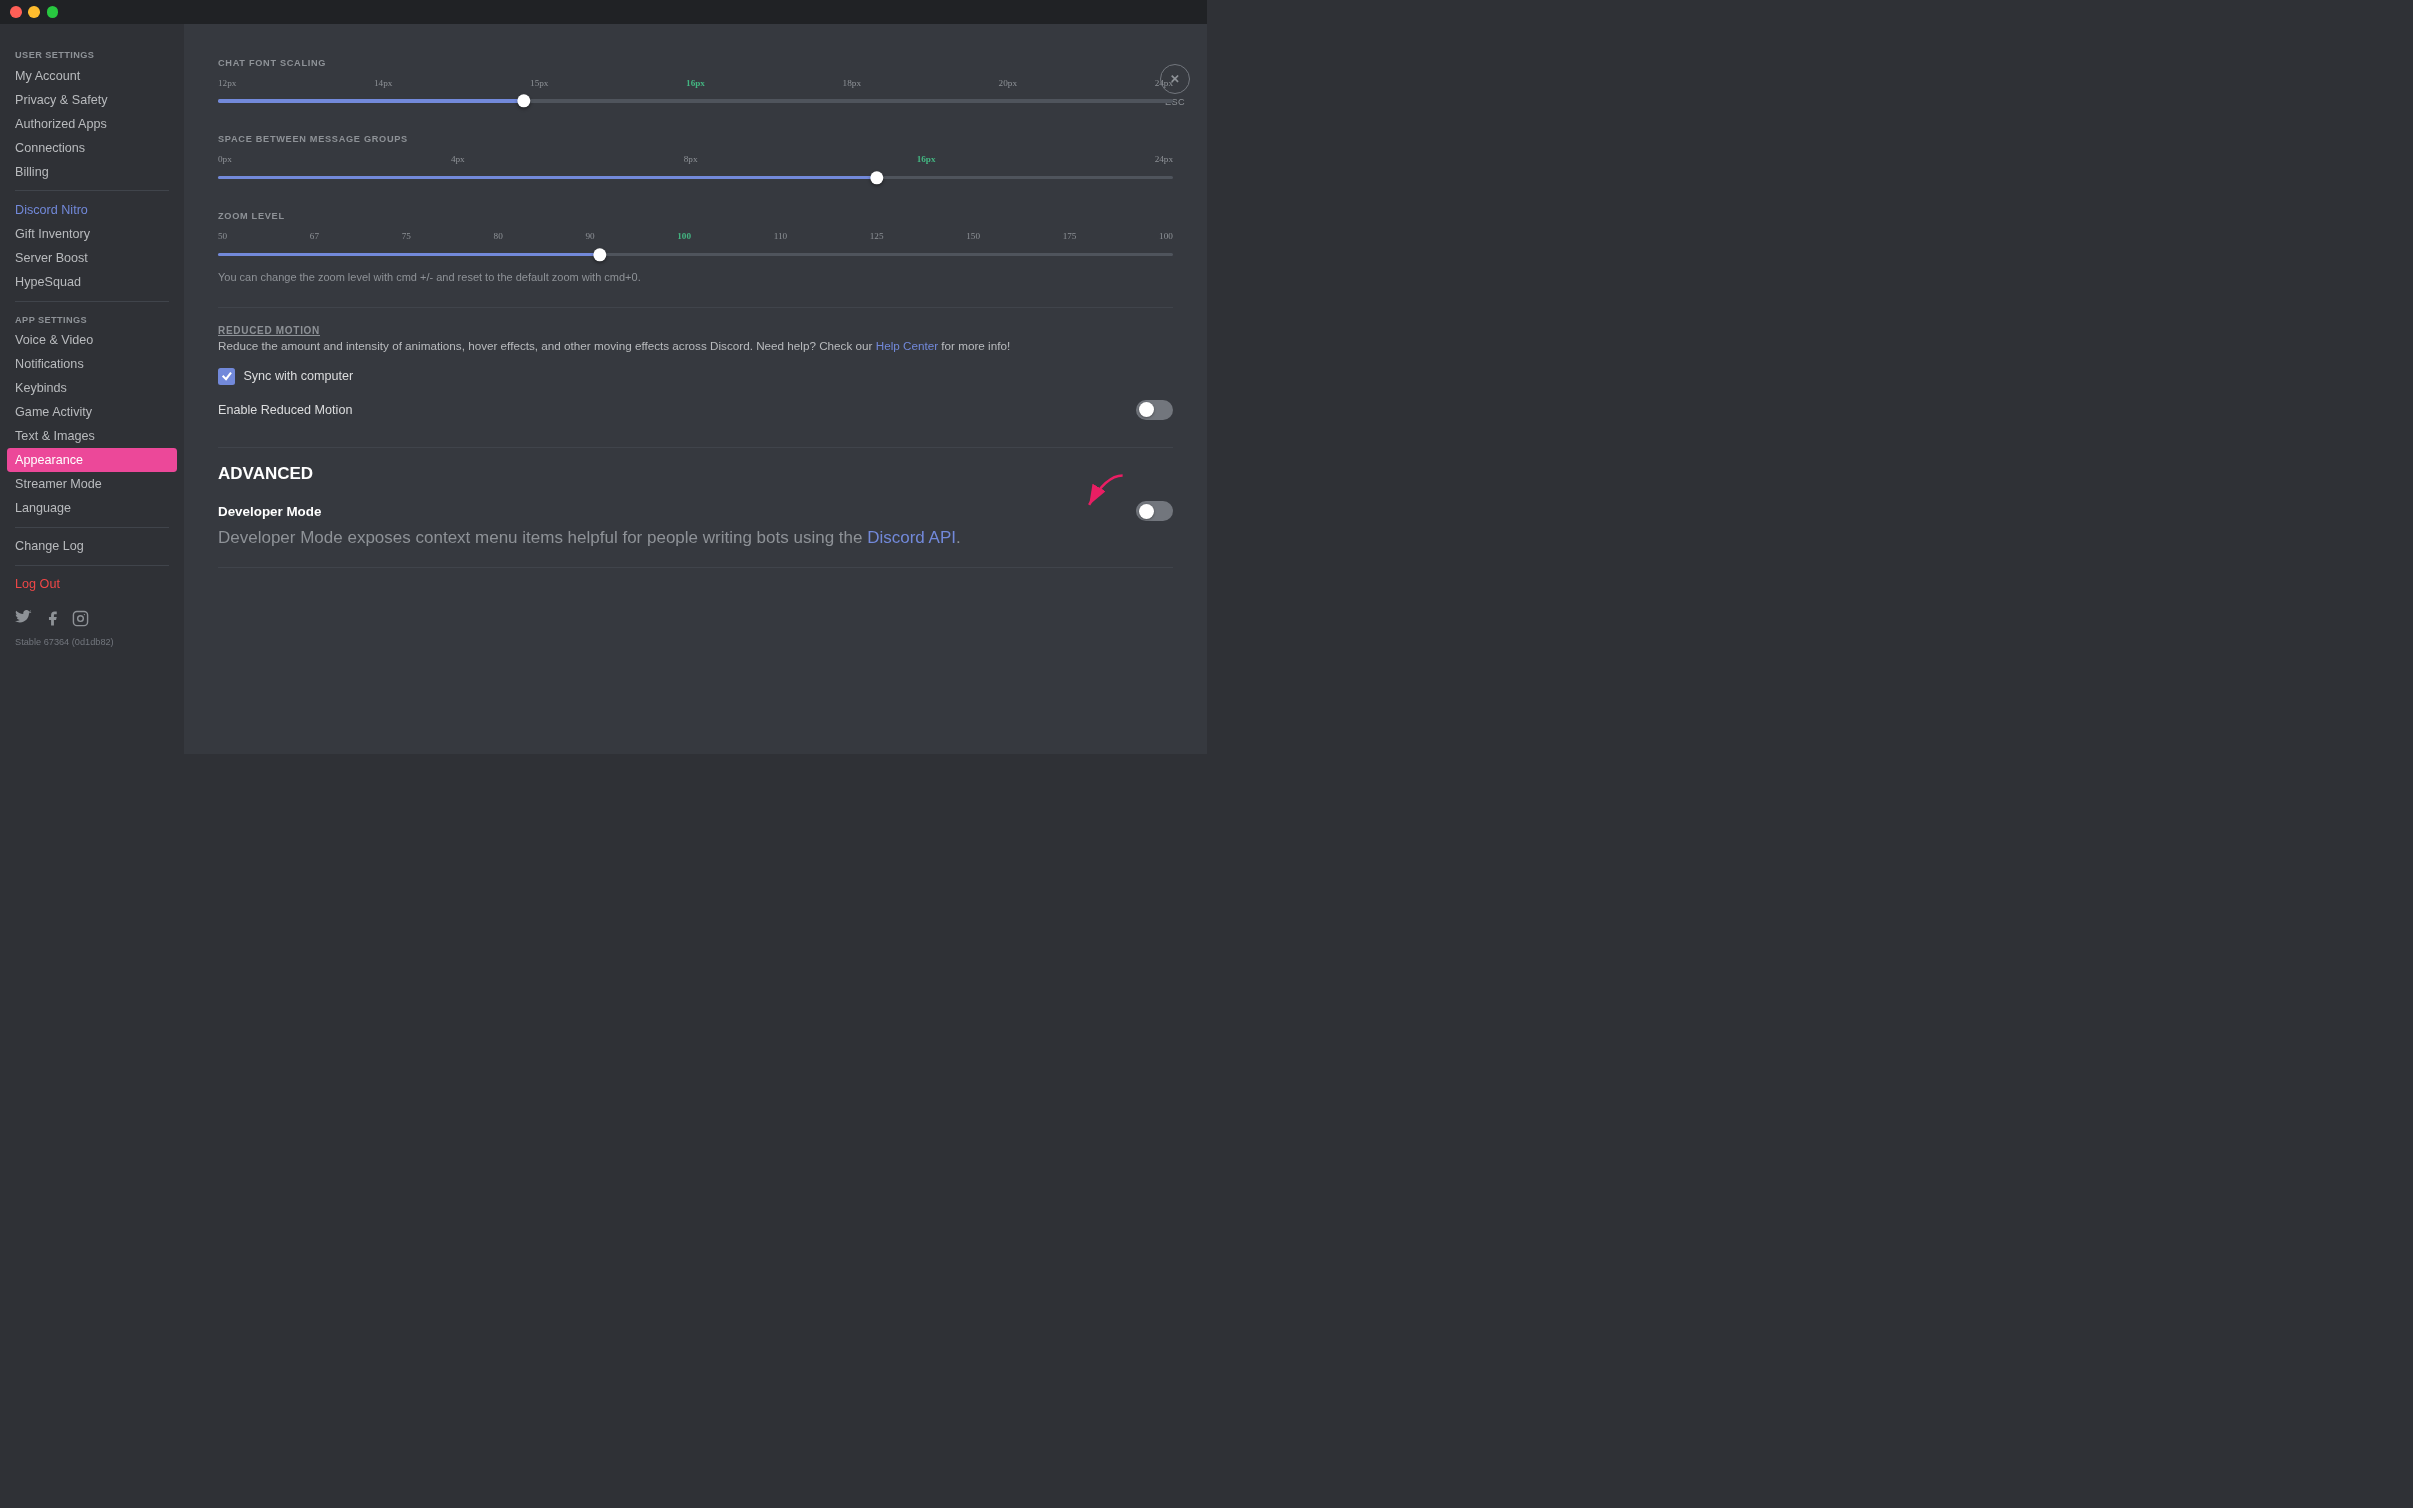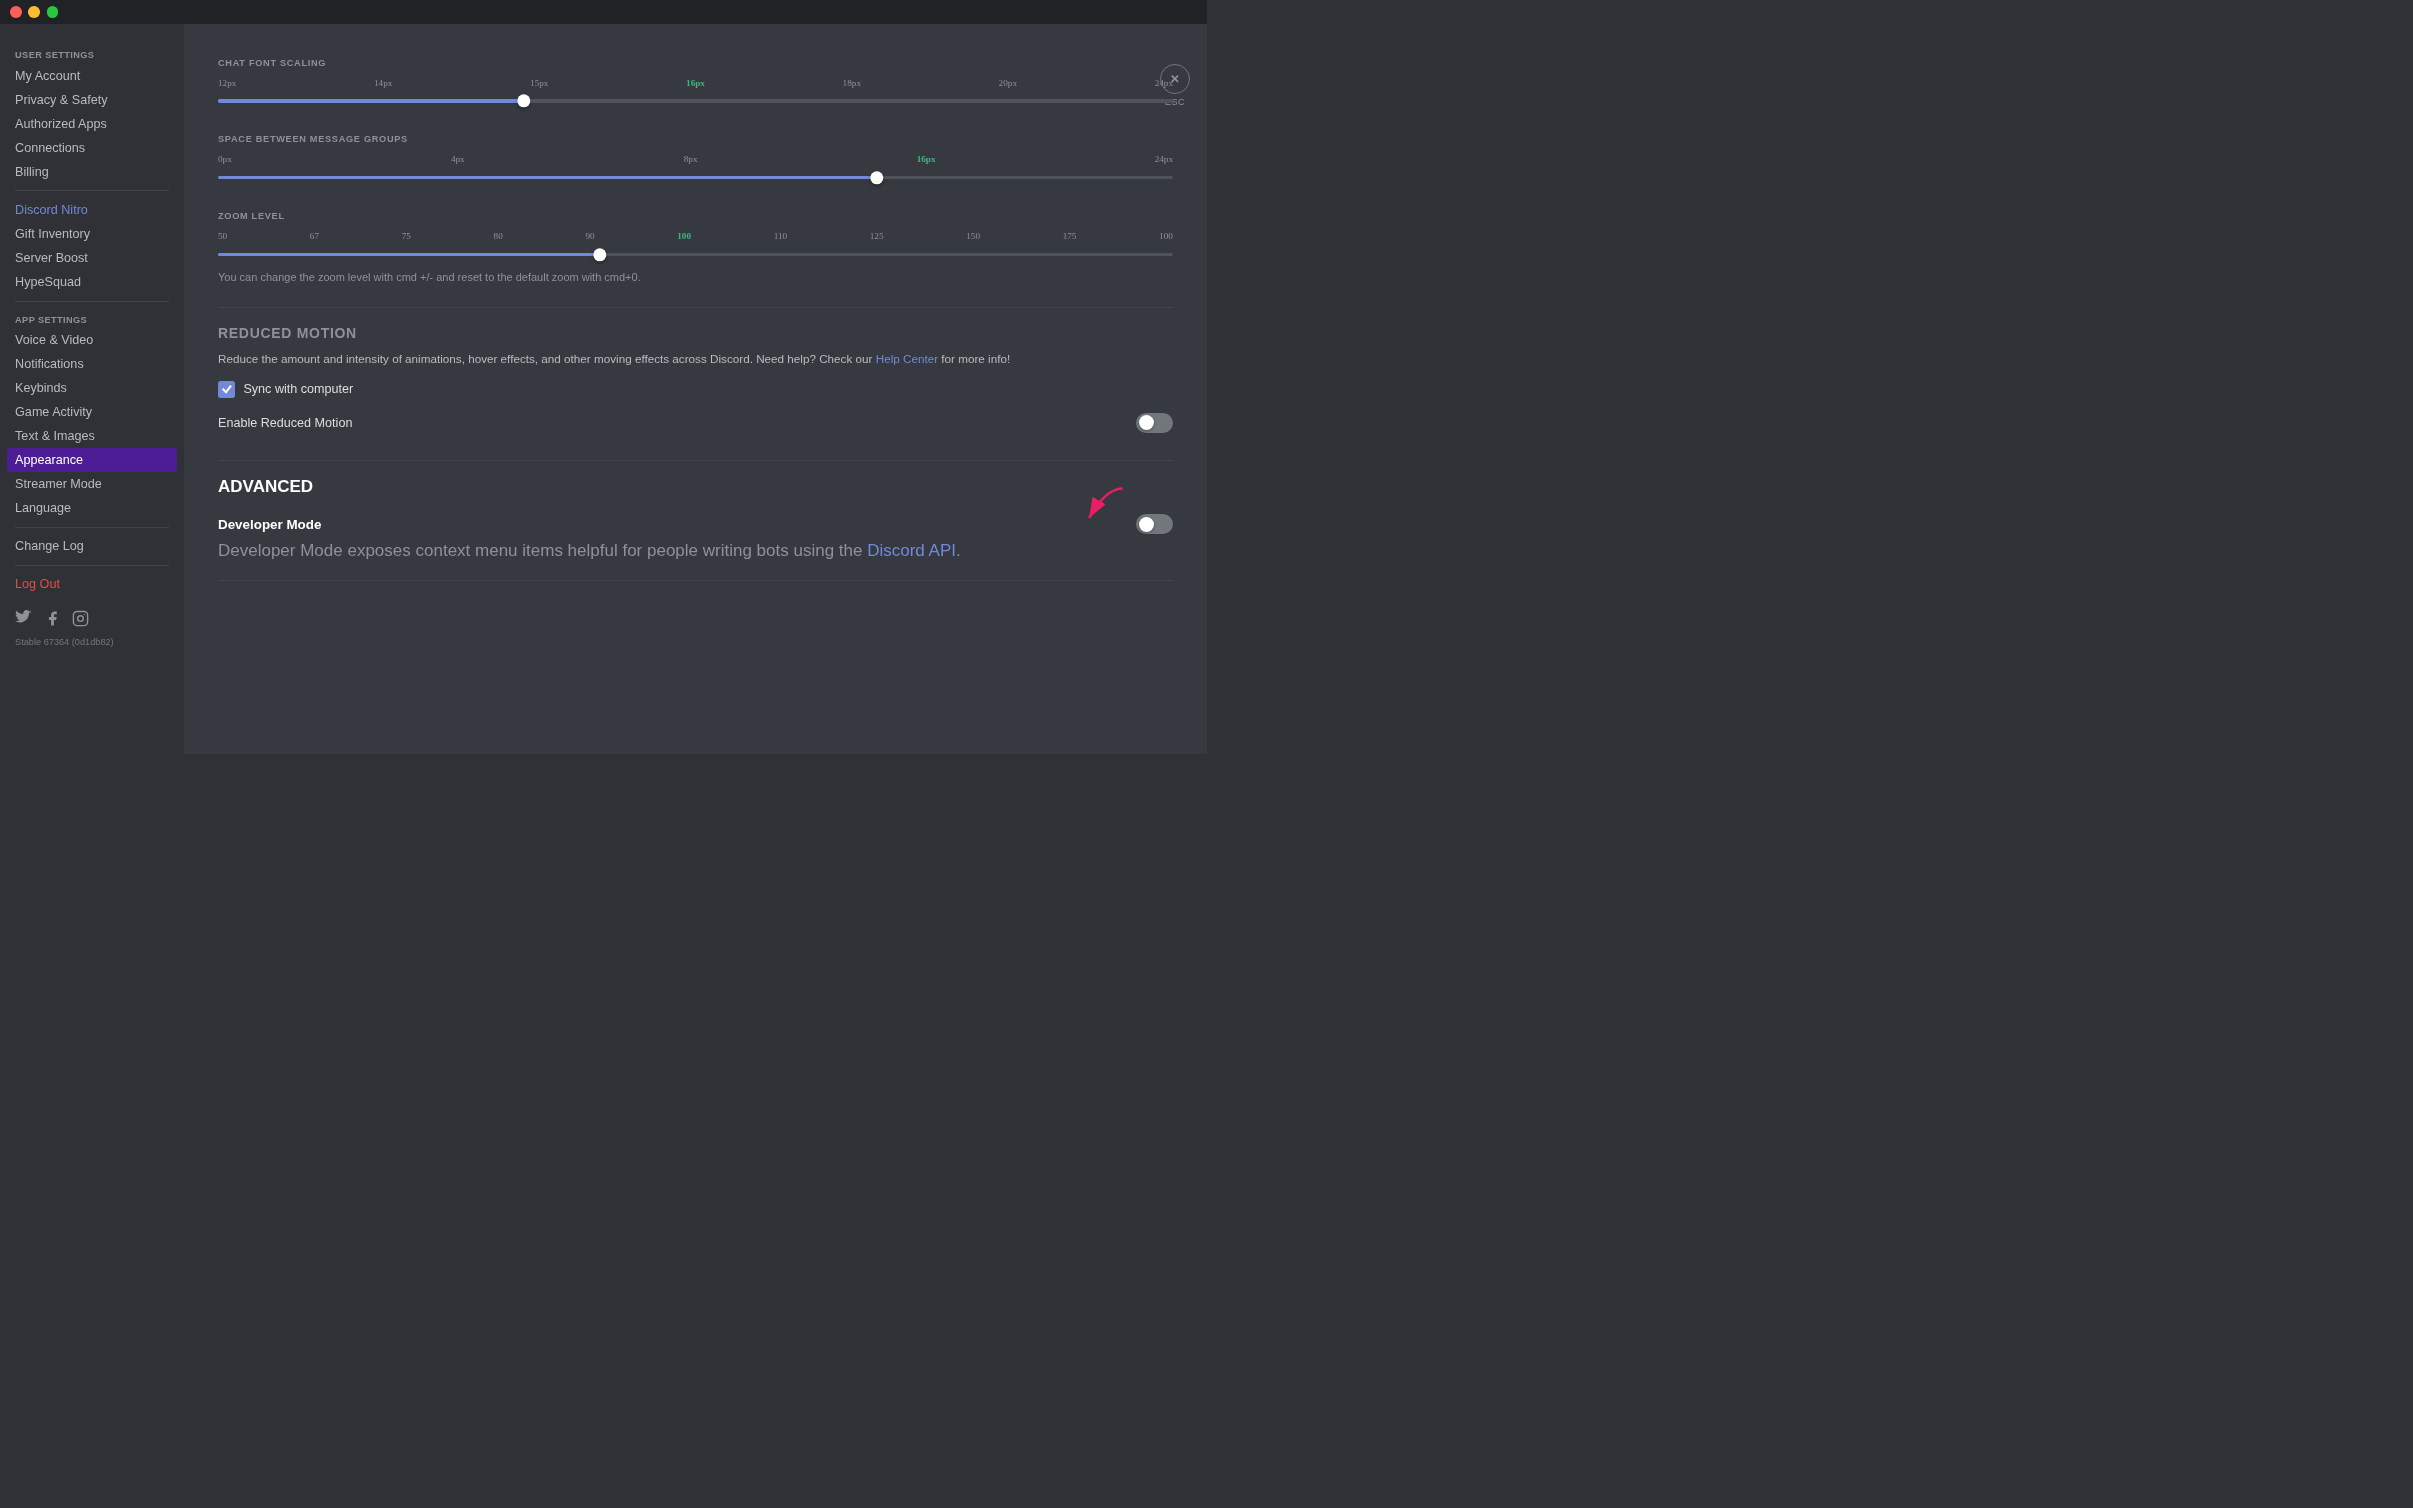--- a/index.html
+++ b/index.html
@@ -66,21 +66,21 @@
       align-items: center;
       padding: 5px 8.4px;
       border-radius: 3.4px;
       cursor: pointer;
       font-size: 12.6px;
       color: #b9bbbe;
       font-weight: 500;
       transition: background 0.1s;
     }
     .sidebar-item.active {
-      background: #4c1d95;
+      background: #ec4899;
       color: #ffffff;
     }
     .sidebar-item.nitro {
       color: #7289da;
     }
     .sidebar-item.logout {
       color: #f04747;
     }
     .sidebar-divider {
       height: 0.8px;
@@ -162,26 +162,27 @@
 
     
     .zoom-hint {
       font-size: 11px;
       color: #8e9297;
       margin-top: 6.7px;
     }
 
     
     .subsection-title {
-      font-size: 14px;
+      font-size: 10px;
       font-weight: 700;
       text-transform: uppercase;
       letter-spacing: 0.7px;
       color: #8e9297;
-      margin-bottom: 9px;
+      margin-bottom: 1px;
+      text-decoration: underline;
     }
     .reduced-motion-desc {
       font-size: 11.7px;
       color: #b9bbbe;
       margin-bottom: 13.4px;
       line-height: 1.5;
     }
     .reduced-motion-desc a {
       color: #7289da;
       text-decoration: none;

